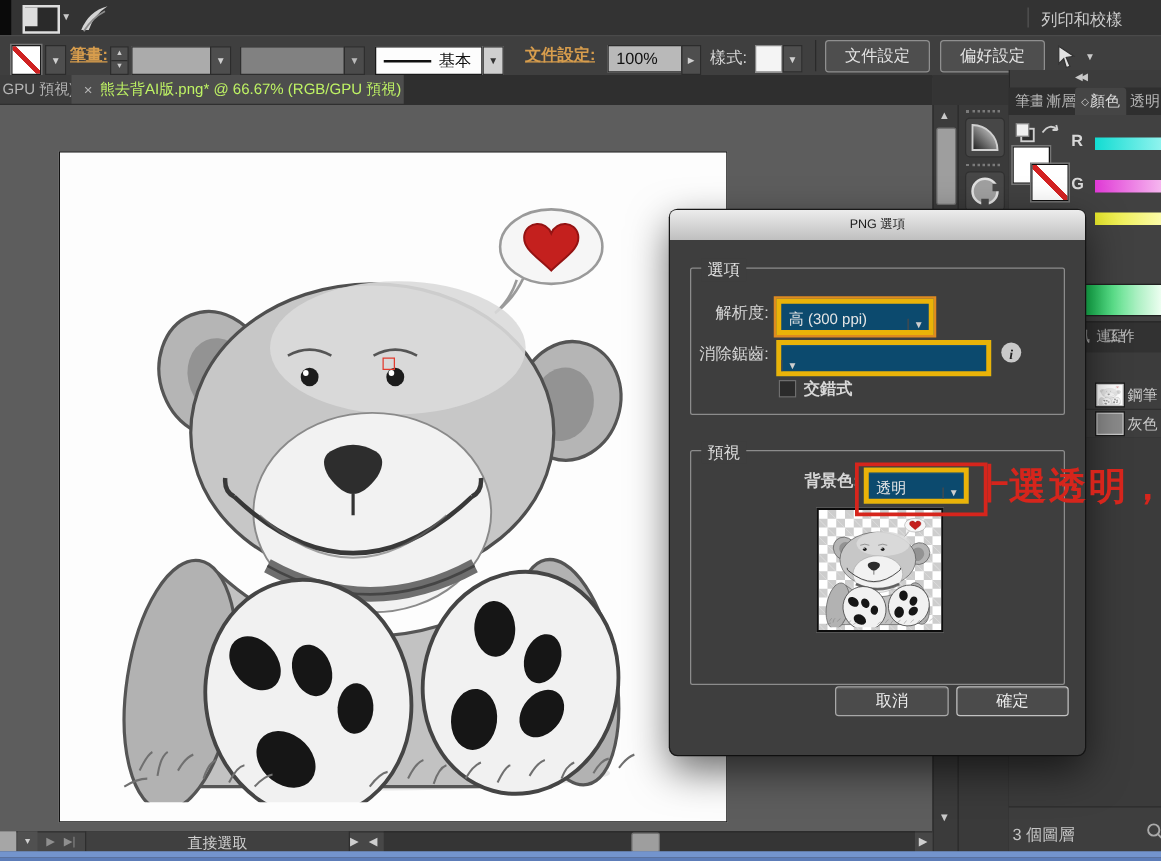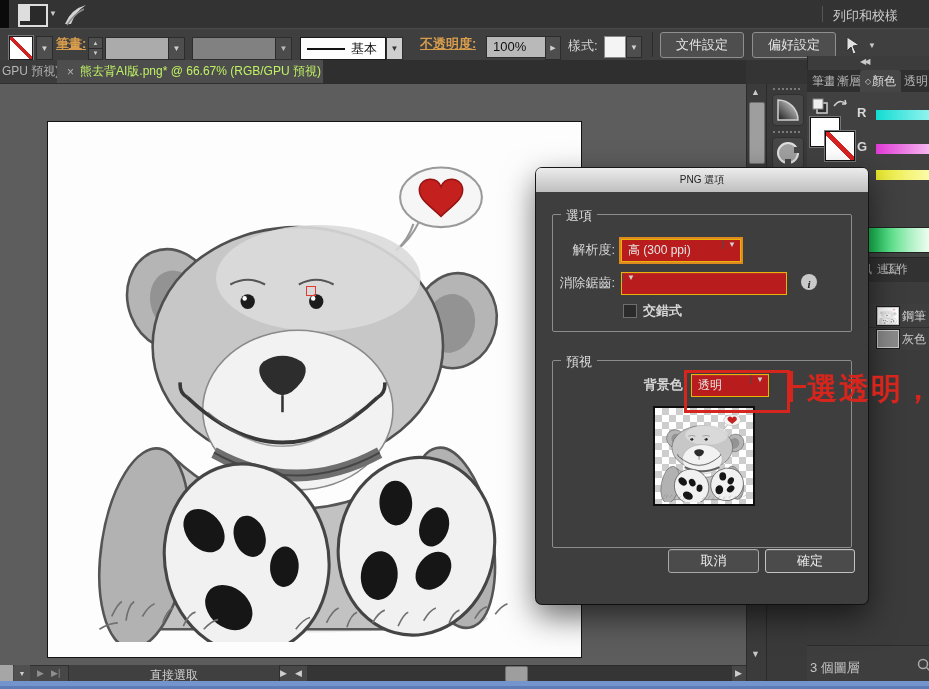--- a/index.html
+++ b/index.html
@@ -2,22 +2,22 @@
 <html><head>
 <meta charset="utf-8">
 <style>
   html,body{margin:0;padding:0;background:#2b2b2b}
   #stage{position:relative;width:929px;height:689px;overflow:hidden;background:#3f3f3f;
     font-family:"Liberation Sans",sans-serif;-webkit-font-smoothing:antialiased}
   .a{position:absolute}
   .nw{white-space:nowrap;overflow:hidden}
   .glyph{color:#c9c9c9;line-height:1}
   
-  .ddc{background:#b91c1c;border:1px solid #eab308;box-shadow:inset 0 1px 0 rgba(255,255,255,.07);
-    color:#e6e6e6;font-size:12px;display:flex;align-items:flex-start}
+  .ddc{background:#0c4a6e;border:4px solid #eab308;box-shadow:inset 0 1px 0 rgba(255,255,255,.07);
+    color:#e6e6e6;font-size:12px;display:flex;align-items:flex-end}
   .ddc .val{flex:1;padding:1px 6px 0;overflow:hidden;white-space:nowrap;line-height:18px}
   .ddc .caret{width:16px;display:flex;align-items:center;justify-content:center;
     border-left:1px solid #4a4a4a;color:#cfcfcf;font-size:8px}
   .grp{border:1px solid #8c8c8c;border-radius:2px}
   .grplabel{position:absolute;top:-8px;left:8px;background:#3e3e3e;padding:0 5px;color:#e0e0e0;font-size:13px}
   .dlgbtn{background:#4b4b4b;border:1px solid #a8a8a8;border-radius:3px;color:#ececec;
     font-size:13px;text-align:center;line-height:22px;box-shadow:inset 0 1px 0 rgba(255,255,255,.1)}
   .lbl{color:#d6d6d6;font-size:13px;line-height:16px}
   .olbl{color:#d79d4d;font-size:13px;text-decoration:underline;line-height:14px;font-weight:bold}
   .checker{background-color:#fff;background-image:
@@ -125,21 +125,21 @@
   <div class="a capbtn" style="left:275px;top:37px;width:15px;height:21px;opacity:.85">
       <span>▼</span>
     </div>
   <div class="a" style="left:300px;top:37px;width:84px;height:21px;background:#fdfdfd;border:1px solid #1a1a1a;display:flex;align-items:center">
     <div style="width:38px;height:2px;background:#111;margin-left:6px"></div>
     <div class="nw" style="font-size:13px;color:#111;margin-left:6px">基本</div>
   </div>
   <div class="a capbtn" style="left:386px;top:37px;width:15px;height:21px;background:#cfcfcf;color:#333">
       <span>▼</span>
     </div>
-  <div class="a olbl nw" style="left:420px;top:37px">不透明度:</div>
+  <div class="a olbl nw" style="left:420px;top:37px">文件設定:</div>
   <div class="a nw" style="left:486px;top:36px;width:52px;height:20px;background:#b9b9b9;border:1px solid #2c2c2c;font-size:13px;color:#111;line-height:20px;padding-left:6px">100%</div>
   <div class="a capbtn" style="left:545px;top:36px;width:14px;height:22px">
       <span style="font-size:7px">▶</span>
     </div>
   <div class="a lbl nw" style="left:568px;top:38px">樣式:</div>
   <div class="a" style="left:604px;top:36px;width:20px;height:20px;background:#f4f4f4;border:1px solid #888"></div>
   <div class="a capbtn" style="left:626px;top:36px;width:14px;height:20px">
       <span>▼</span>
     </div>
   <div class="a" style="left:652px;top:32px;width:1px;height:25px;background:#2a2a2a"></div>

